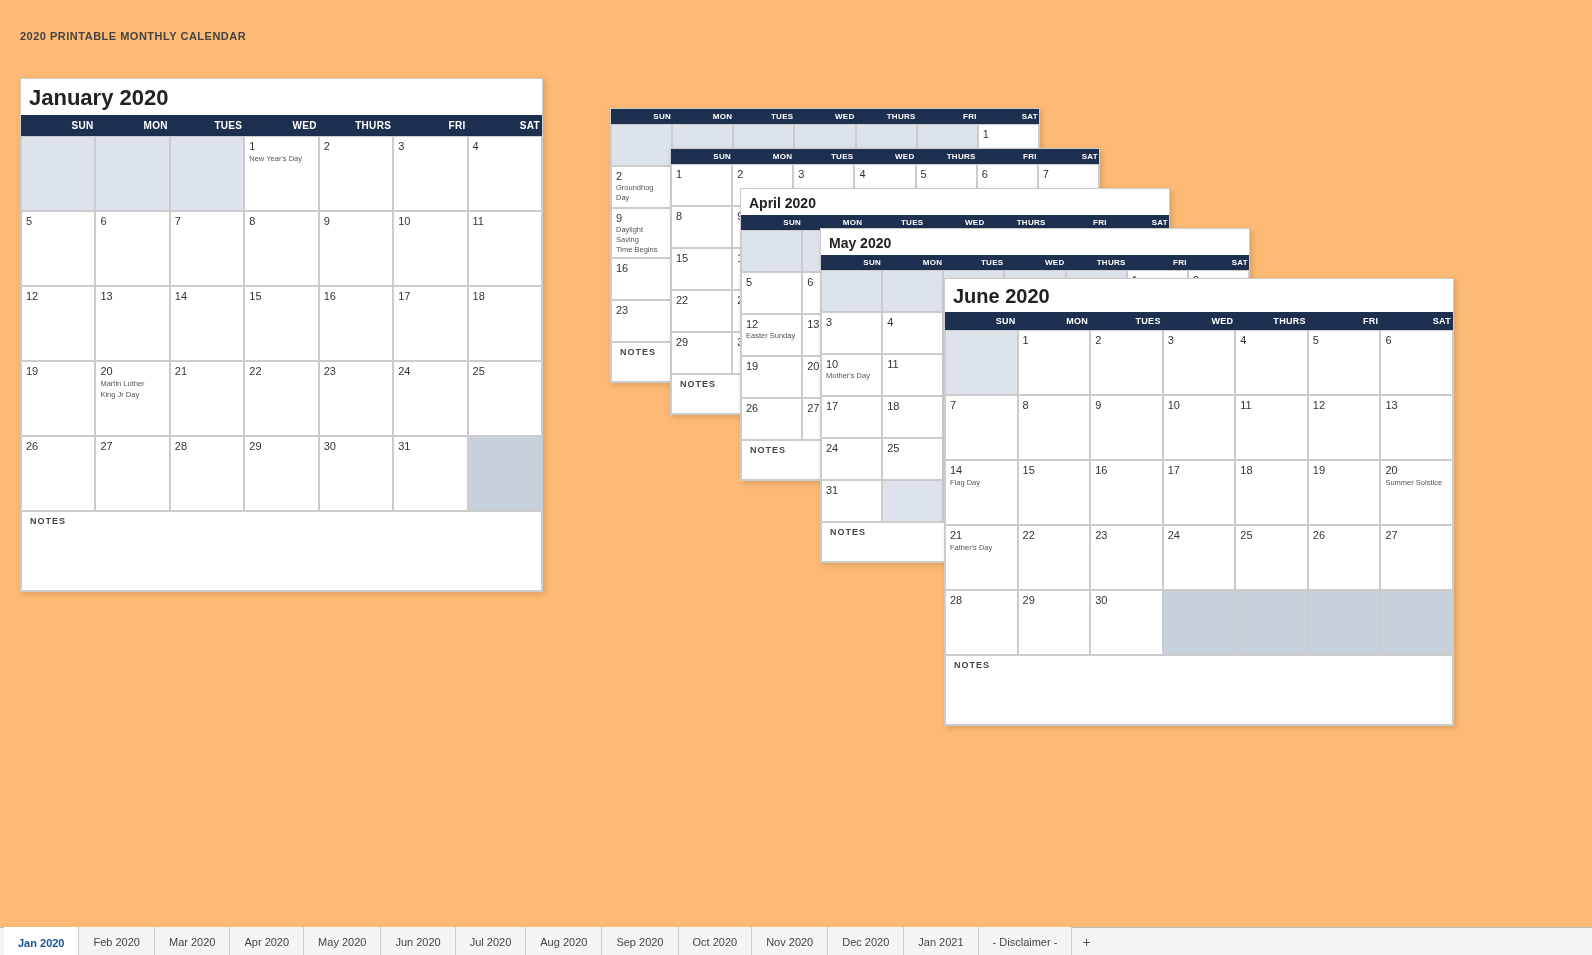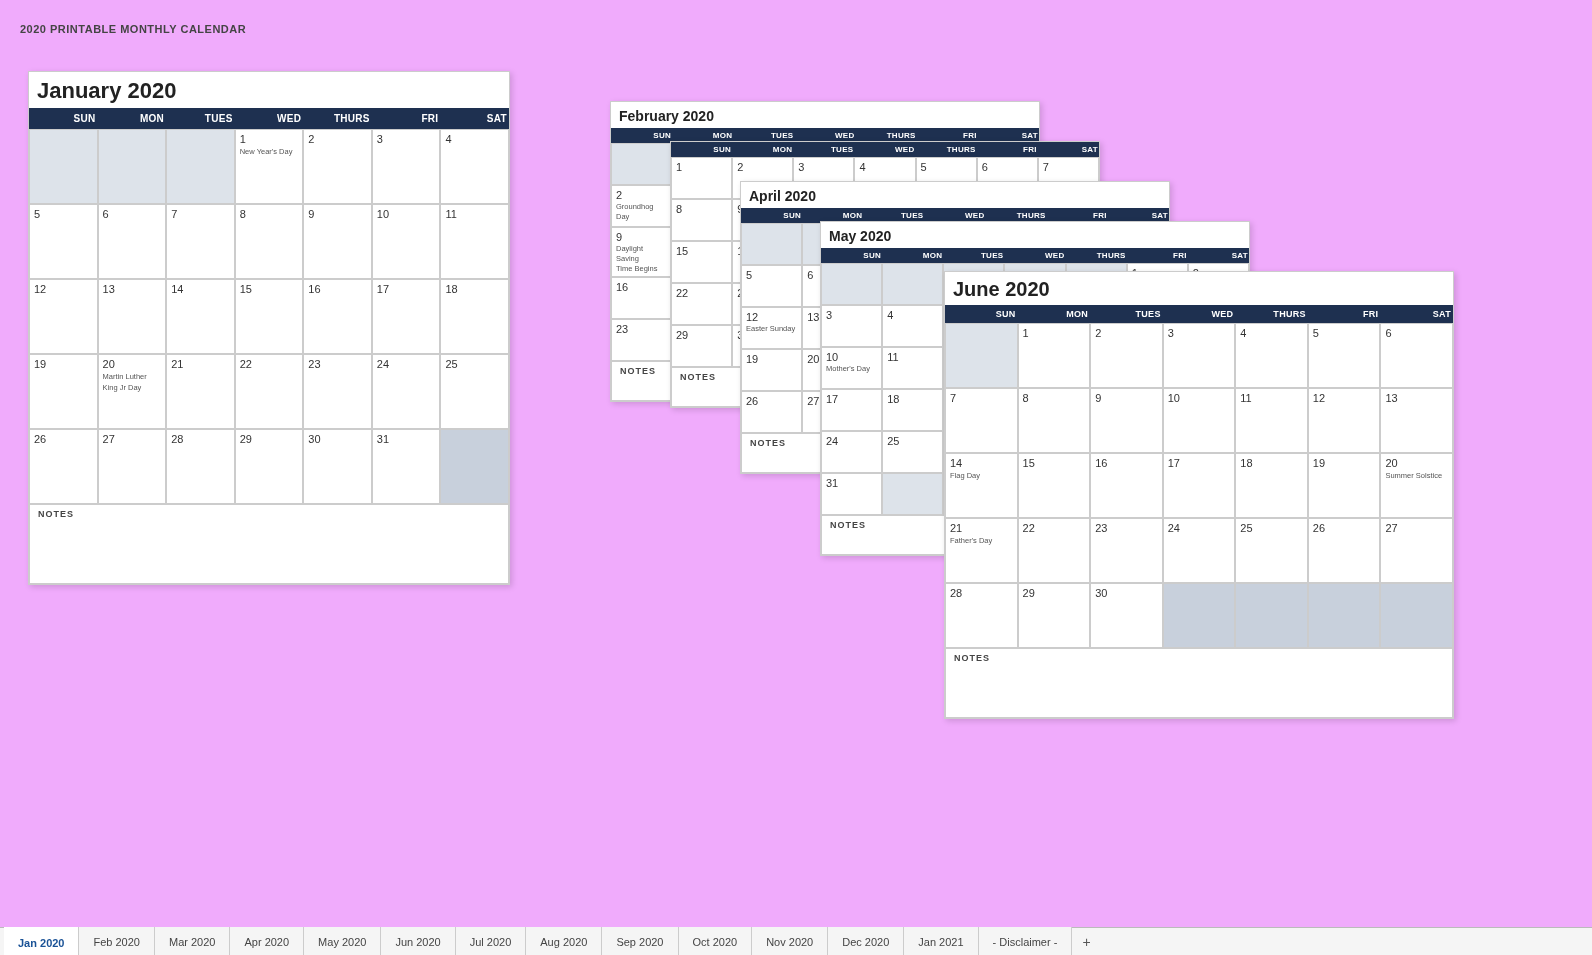--- a/index.html
+++ b/index.html
@@ -8,22 +8,22 @@
       background: #f0f0f0;
       width: 1592px;
       height: 955px;
       overflow: hidden;
       display: flex;
       flex-direction: column;
     }
 
     .main-content {
       flex: 1;
-      background: #f0abfc;
-      padding: 23px 20px 10px 20px;
+      background: #fdba74;
+      padding: 30px 20px 10px 20px;
       position: relative;
       overflow: hidden;
     }
 
     .page-title {
       font-size: 11px;
       font-weight: bold;
       color: #444;
       letter-spacing: 0.5px;
       margin-bottom: 6px;
@@ -147,22 +147,22 @@
 
     .tab-add {
       padding: 0 10px;
       font-size: 14px;
       color: #555;
       cursor: pointer;
     }
 
     
     #cal-jan {
-      left: 8px; top: 30px;
-      width: 482px;
+      left: 0; top: 30px;
+      width: 523px;
     }
 
     #cal-feb {
       left: 590px; top: 60px;
       width: 430px;
     }
 
     #cal-mar {
       left: 650px; top: 100px;
       width: 430px;
@@ -343,21 +343,20 @@
           </div>
         <div class="cal-cell">
             <span class="day-num">31</span>
           </div>
         <div class="cal-cell grey-bg"></div>
       </div>
       <div class="notes-row">NOTES</div>
     </div>
 
     <div class="calendar-card small" id="cal-feb">
-      <div class="calendar-month-title">February 2020</div>
       <div class="cal-header">
         <div class="cal-header-cell">SUN</div>
         <div class="cal-header-cell">MON</div>
         <div class="cal-header-cell">TUES</div>
         <div class="cal-header-cell">WED</div>
         <div class="cal-header-cell">THURS</div>
         <div class="cal-header-cell">FRI</div>
         <div class="cal-header-cell">SAT</div>
       </div>
       <div class="cal-grid">

